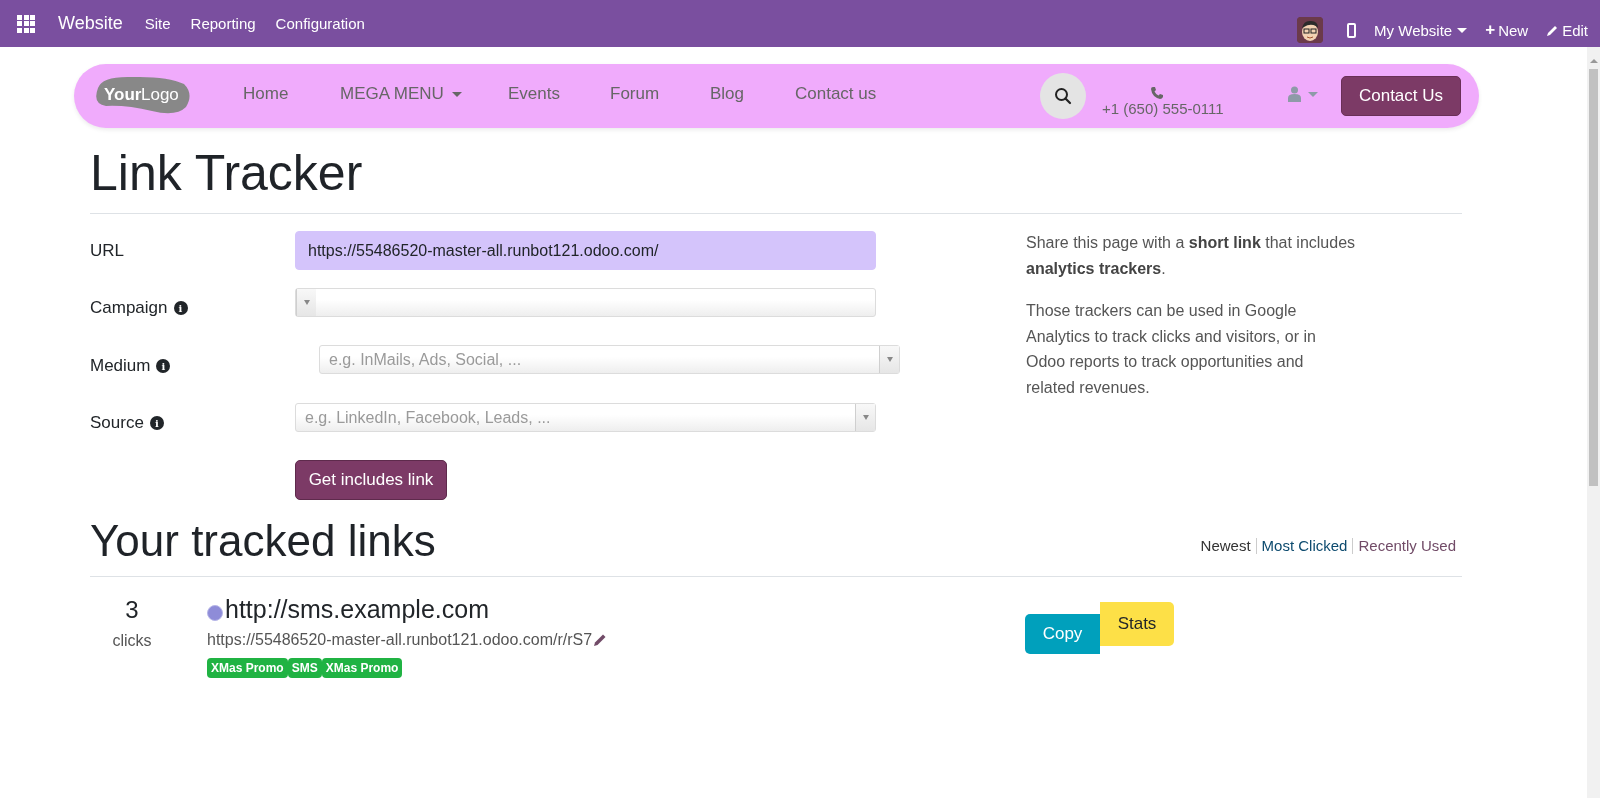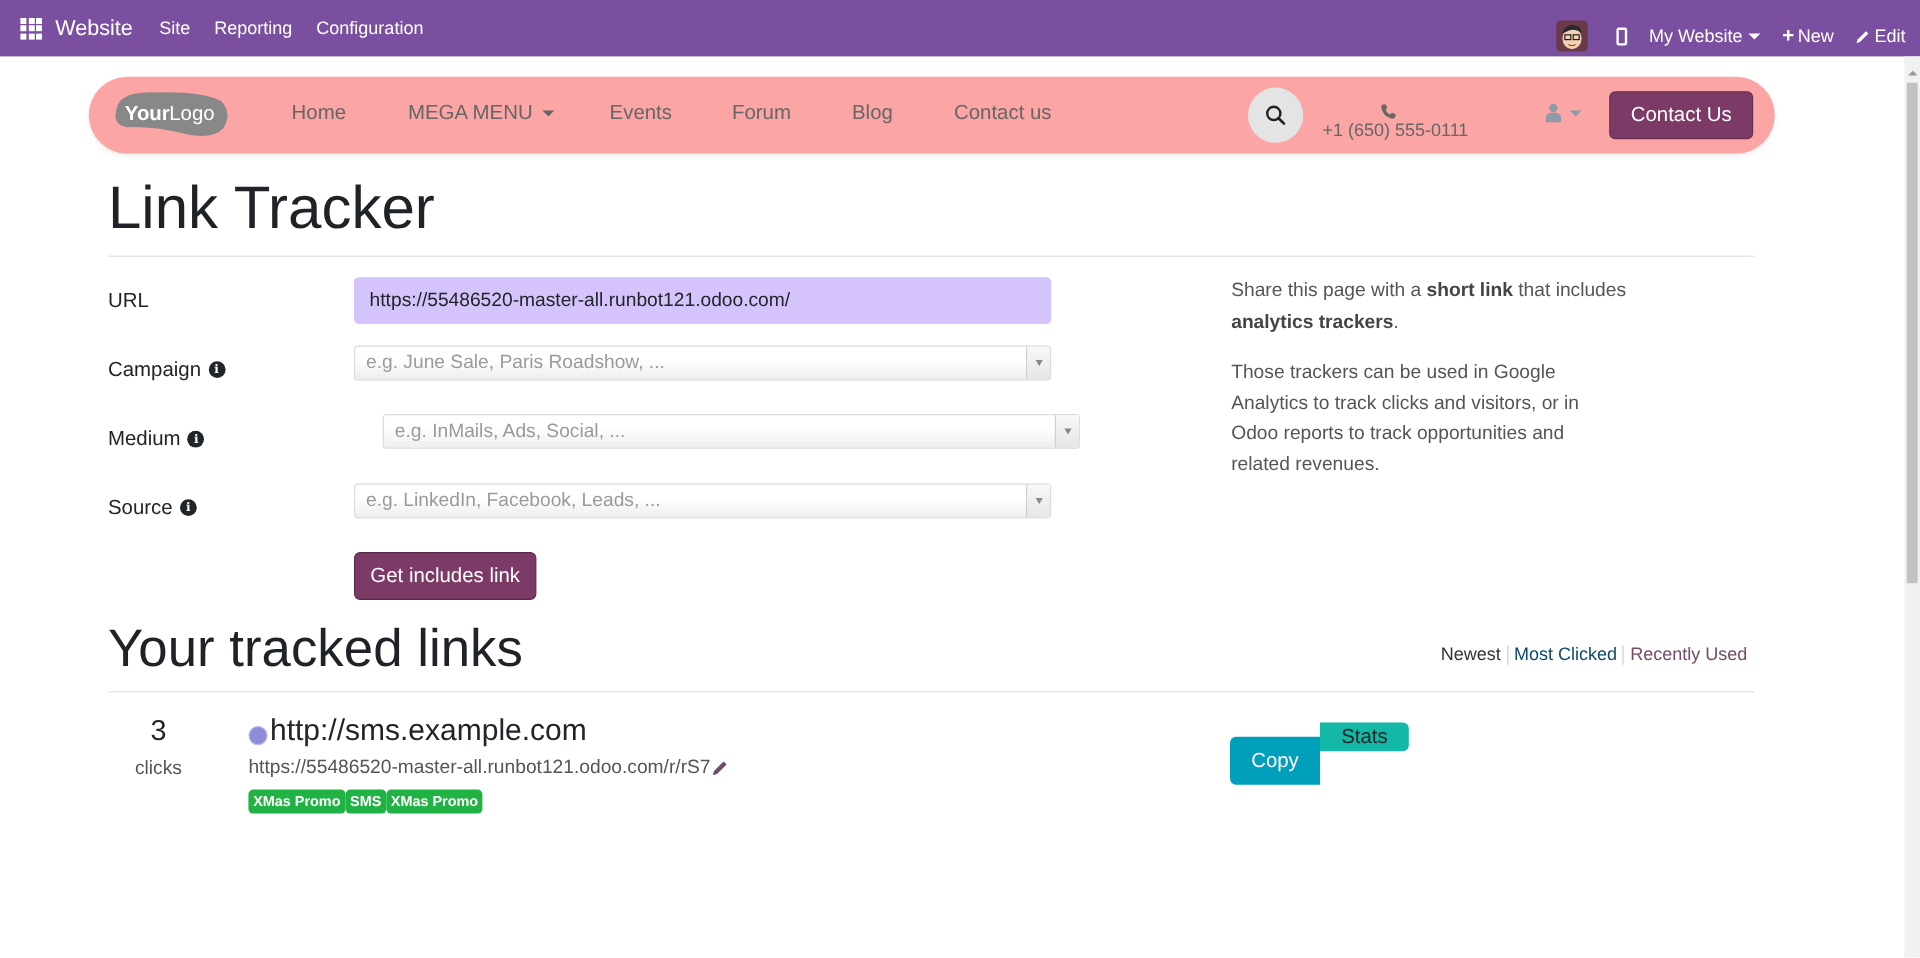--- a/index.html
+++ b/index.html
@@ -3,30 +3,30 @@
   <meta charset="utf-8">
   <style>
     * { box-sizing: border-box; margin: 0; padding: 0; }
     html, body { width: 1600px; height: 798px; overflow: hidden; background: #fff; }
     body { font-family: "Liberation Sans", "DejaVu Sans", sans-serif; color: #212529; position: relative; }
 
     
     .topbar { position: absolute; left: 0; top: 0; width: 1600px; height: 47px; background: #7a4f9f; color: #fff; display: flex; align-items: center; }
     .topbar .apps { width: 24px; height: 24px; margin-left: 14px; display: grid; grid-template-columns: repeat(3, 5px); grid-gap: 1.5px; align-content: center; justify-content: center; cursor: pointer; }
     .topbar .apps span { width: 5px; height: 5px; background: #fff; display: block; }
-    .topbar .brand { font-size: 18px; margin-left: 8px; margin-right: 22px; }
+    .topbar .brand { font-size: 18px; margin-left: 20px; margin-right: 22px; }
     .topbar .menu { font-size: 15px; margin-right: 20px; cursor: pointer; }
     .topbar .right { position: absolute; right: 12px; top: 0; height: 60px; display: flex; align-items: center; }
     .topbar .avatar { width: 26px; height: 26px; border-radius: 4px; background: #6b3a4a; margin-right: 24px; display: flex; align-items: center; justify-content: center; overflow: hidden; }
     .topbar .mobile { width: 9px; height: 15px; border: 2px solid #fff; border-radius: 2px; margin-right: 18px; }
     .topbar .item { font-size: 15px; margin-left: 18px; display: flex; align-items: center; cursor: pointer; }
     .caret { display: inline-block; width: 0; height: 0; border-left: 5px solid transparent; border-right: 5px solid transparent; border-top: 5px solid currentColor; margin-left: 5px; vertical-align: middle; }
 
     
-    .site-header { position: absolute; left: 74px; top: 64px; width: 1405px; height: 64px; background: #fca5a5; border-radius: 32px; box-shadow: 0 2px 4px rgba(0,0,0,0.08); }
+    .site-header { position: absolute; left: 74px; top: 64px; width: 1405px; height: 64px; background: #f0abfc; border-radius: 32px; box-shadow: 0 2px 4px rgba(0,0,0,0.08); }
     .logo { position: absolute; left: 18px; top: 10px; width: 100px; height: 42px; }
     .nav-item { position: absolute; top: 20px; font-size: 17px; color: #666; cursor: pointer; }
     .search-btn { position: absolute; left: 966px; top: 9px; width: 46px; height: 46px; border-radius: 50%; background: #e4e4e4; display: flex; align-items: center; justify-content: center; cursor: pointer; }
     .phone { position: absolute; left: 1028px; top: 22px; font-size: 15px; color: #666; display: flex; align-items: center; flex-direction: column; }
     .user-menu { position: absolute; left: 1214px; top: 22px; color: #8e9aa8; display: flex; align-items: center; cursor: pointer; }
     .contact-btn { position: absolute; left: 1267px; top: 12px; width: 120px; height: 40px; background: #7c3a66; color: #fff; border-radius: 5px; font-size: 17px; display: flex; align-items: center; justify-content: center; cursor: pointer; border: 1px solid #6a2f57; }
 
     h1.title { position: absolute; left: 90px; top: 144px; font-size: 50px; font-weight: 400; color: #1f2328; }
     .hr { position: absolute; left: 90px; width: 1372px; height: 1px; background: #dee2e6; }
 
@@ -50,21 +50,21 @@
     .sorts .sep { width: 1px; height: 16px; background: #ccc; margin: 0 5px; }
 
     .clicks-num { position: absolute; left: 112px; top: 596px; width: 40px; text-align: center; font-size: 24px; color: #212529; }
     .clicks-lbl { position: absolute; left: 108px; top: 632px; width: 48px; text-align: center; font-size: 16px; color: #555; }
     .link-title { position: absolute; left: 207px; top: 595px; font-size: 25px; color: #212529; display: flex; align-items: center; cursor: pointer; }
     .globe { width: 16px; height: 16px; border-radius: 50%; background: #8e8cd8; border: 1px solid #b7b6e8; margin-right: 2px; margin-top: 6px; position: relative; }
     .short-url { position: absolute; left: 207px; top: 631px; font-size: 16px; color: #555; display: flex; align-items: center; }
     .tags { position: absolute; left: 207px; top: 658px; display: flex; }
     .tag { background: #20b343; color: #fff; font-size: 12px; font-weight: 700; padding: 2px 4px; border-radius: 4px; height: 20px; display: flex; align-items: center; }
     .copy-btn { position: absolute; left: 1025px; top: 602px; width: 75px; height: 40px; background: #00a0bc; color: #fff; border-radius: 5px 0 0 5px; font-size: 17px; display: flex; align-items: center; justify-content: center; cursor: pointer; margin-top: 12px; }
-    .stats-btn { position: absolute; left: 1100px; top: 602px; width: 74px; height: 24px; background: #14b8a6; color: #212529; border-radius: 0 5px 5px 0; font-size: 17px; display: flex; align-items: center; justify-content: center; cursor: pointer; }
+    .stats-btn { position: absolute; left: 1100px; top: 602px; width: 74px; height: 44px; background: #fde047; color: #212529; border-radius: 0 5px 5px 0; font-size: 17px; display: flex; align-items: center; justify-content: center; cursor: pointer; }
 
     .scrollbar { position: absolute; left: 1587px; top: 47px; width: 13px; height: 751px; background: #f1f1f1; }
     .scrollbar .up { position: absolute; left: 3px; top: 12px; width: 0; height: 0; border-left: 4px solid transparent; border-right: 4px solid transparent; border-bottom: 4px solid #999; }
     .scrollbar .thumb { position: absolute; left: 2px; top: 22px; width: 9px; height: 417px; background: #c1c1c1; }
   </style>
 </head>
 <body>
 
 <div class="topbar">
   <div class="apps">
@@ -158,21 +158,20 @@
 <div class="label" style="top:241px;">
   <span>URL</span>
 </div>
 <input class="url-input" type="text" value="https://55486520-master-all.runbot121.odoo.com/" style="">
 
 <div class="label" style="top:298px;">
   <span>Campaign</span>
   <span class="info-icon">i</span>
 </div>
 <div class="select" style="top:288px;">
-  <span class="ph">e.g. June Sale, Paris Roadshow, ...</span>
   <span class="arrow">
       <i></i>
     </span>
 </div>
 
 <div class="label" style="top:356px;">
   <span>Medium</span>
   <span class="info-icon">i</span>
 </div>
 <div class="select" style="top:345px;margin-left:24px;">

